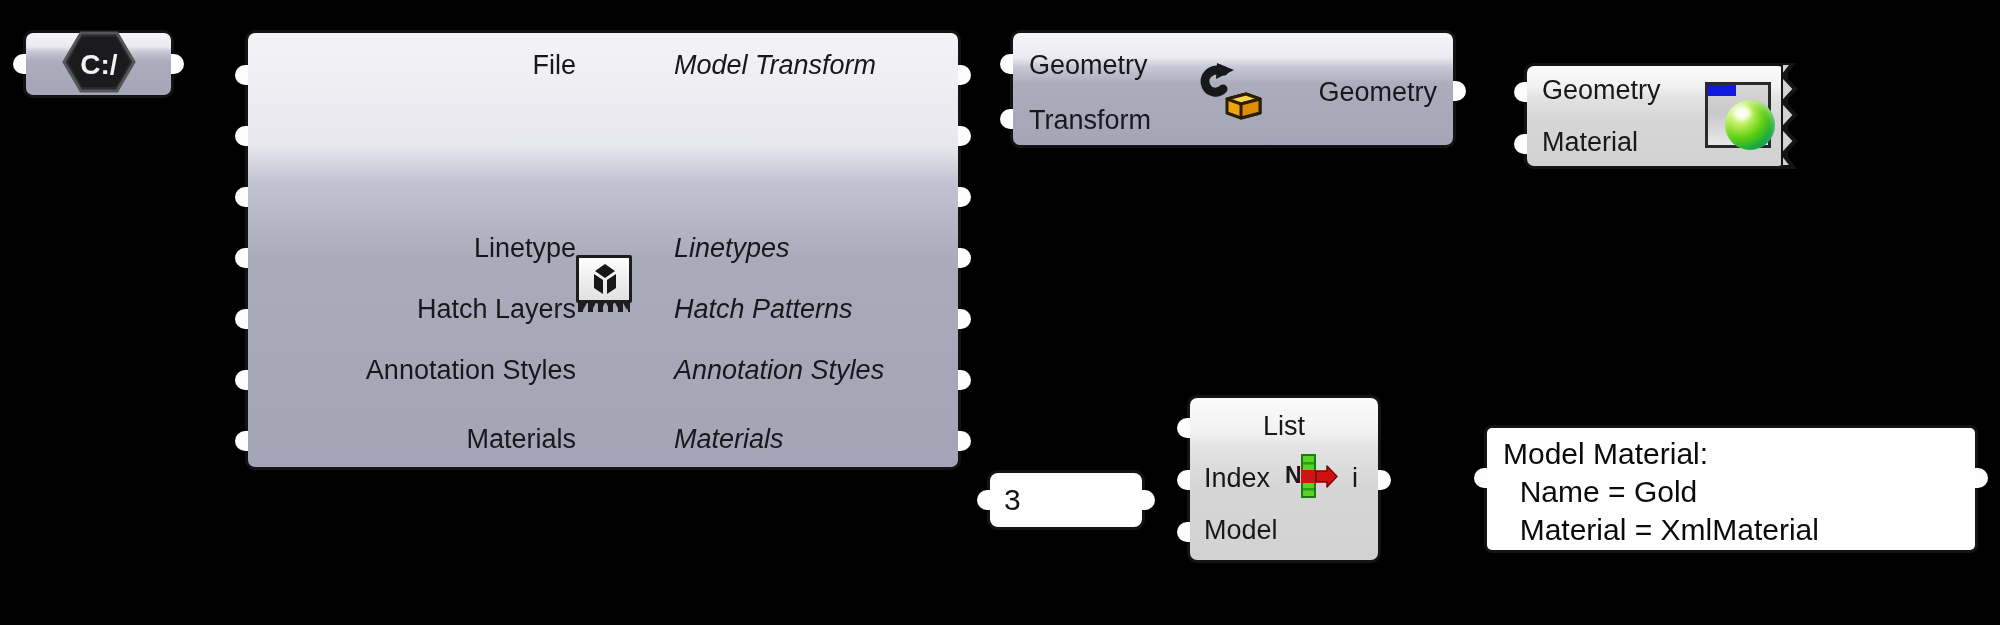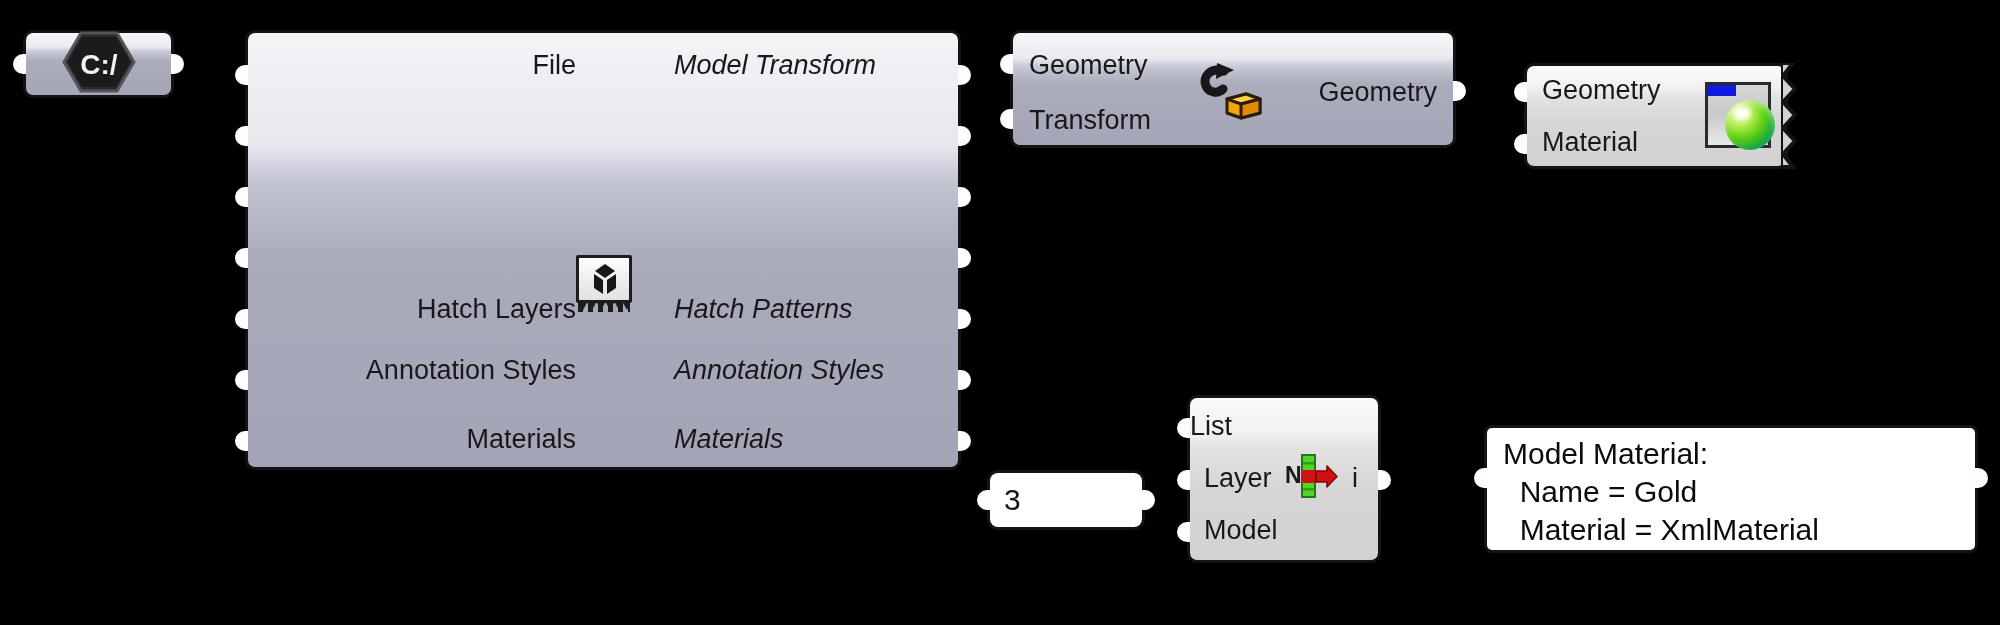--- a/index.html
+++ b/index.html
@@ -115,21 +115,21 @@
   .maticon .sphere:after{
     content:"";position:absolute;left:18%;top:12%;width:34%;height:28%;
     border-radius:50%;background:rgba(255,255,255,.85);filter:blur(2px);
   }
 
   
   #n-list{left:1190px;top:398px;width:188px;height:162px;}
   #n-list .lbl{font-size:27px;}
   #n-list .lbl.left{left:14px;text-align:left;}
   #n-list .lbl.right{right:20px;text-align:right;}
-  #n-list .lbl.center{left:0;right:0;}
+  #n-list .lbl.center{left:0;right:0;text-align:center;}
   .listicon{position:absolute;left:93px;top:53px;width:56px;height:50px;}
 
   
   #n-num{left:990px;top:473px;width:152px;height:54px;border-radius:8px;}
   #n-num .val{
     position:absolute;left:14px;top:8px;font-size:30px;color:#151515;line-height:38px;
   }
 
   
   #n-panel{left:1487px;top:428px;width:488px;height:122px;border-radius:5px;}
@@ -170,20 +170,24 @@
     <div class="port out" style="top:154px"></div>
     <div class="port out" style="top:215px"></div>
     <div class="port out" style="top:276px"></div>
     <div class="port out" style="top:337px"></div>
     <div class="port out" style="top:398px"></div>
 
     <div class="rows">
       <div class="row" style="top:22px">
         <span class="lbl left">File</span>
         <span class="lbl right">Model Transform</span>
+      </div>
+      <div class="row" style="top:205px">
+        <span class="lbl left">Linetype</span>
+        <span class="lbl right">Linetypes</span>
       </div>
       <div class="row" style="top:266px">
         <span class="lbl left">Hatch Layers</span>
         <span class="lbl right">Hatch Patterns</span>
       </div>
       <div class="row" style="top:327px">
         <span class="lbl left">Annotation Styles</span>
         <span class="lbl right">Annotation Styles</span>
       </div>
       <div class="row" style="top:396px">
@@ -257,21 +261,21 @@
     <span class="val">3</span>
   </div>
 
   <div class="node light" id="n-list">
     <div class="port in" style="top:20px"></div>
     <div class="port in" style="top:72px"></div>
     <div class="port in" style="top:124px"></div>
     <div class="port out" style="top:72px"></div>
 
     <span class="lbl center" style="top:18px">List</span>
-    <span class="lbl left" style="top:70px">Layer</span>
+    <span class="lbl left" style="top:70px">Index</span>
     <span class="lbl left" style="top:122px">Model</span>
     <span class="lbl right" style="top:70px">i</span>
 
     <div class="listicon">
       <svg width="56" height="50" viewBox="0 0 56 50">
         <text x="2" y="32" font-family="Liberation Sans, sans-serif" font-size="23" font-weight="bold" fill="#1a1a1a">N</text>
         <rect x="18" y="3" width="15" height="44" fill="#1d7a14"></rect>
         <rect x="20" y="5" width="11" height="40" fill="#56d324"></rect>
         <g fill="#2f9c1c">
           <rect x="20" y="11" width="11" height="2.5"></rect>

